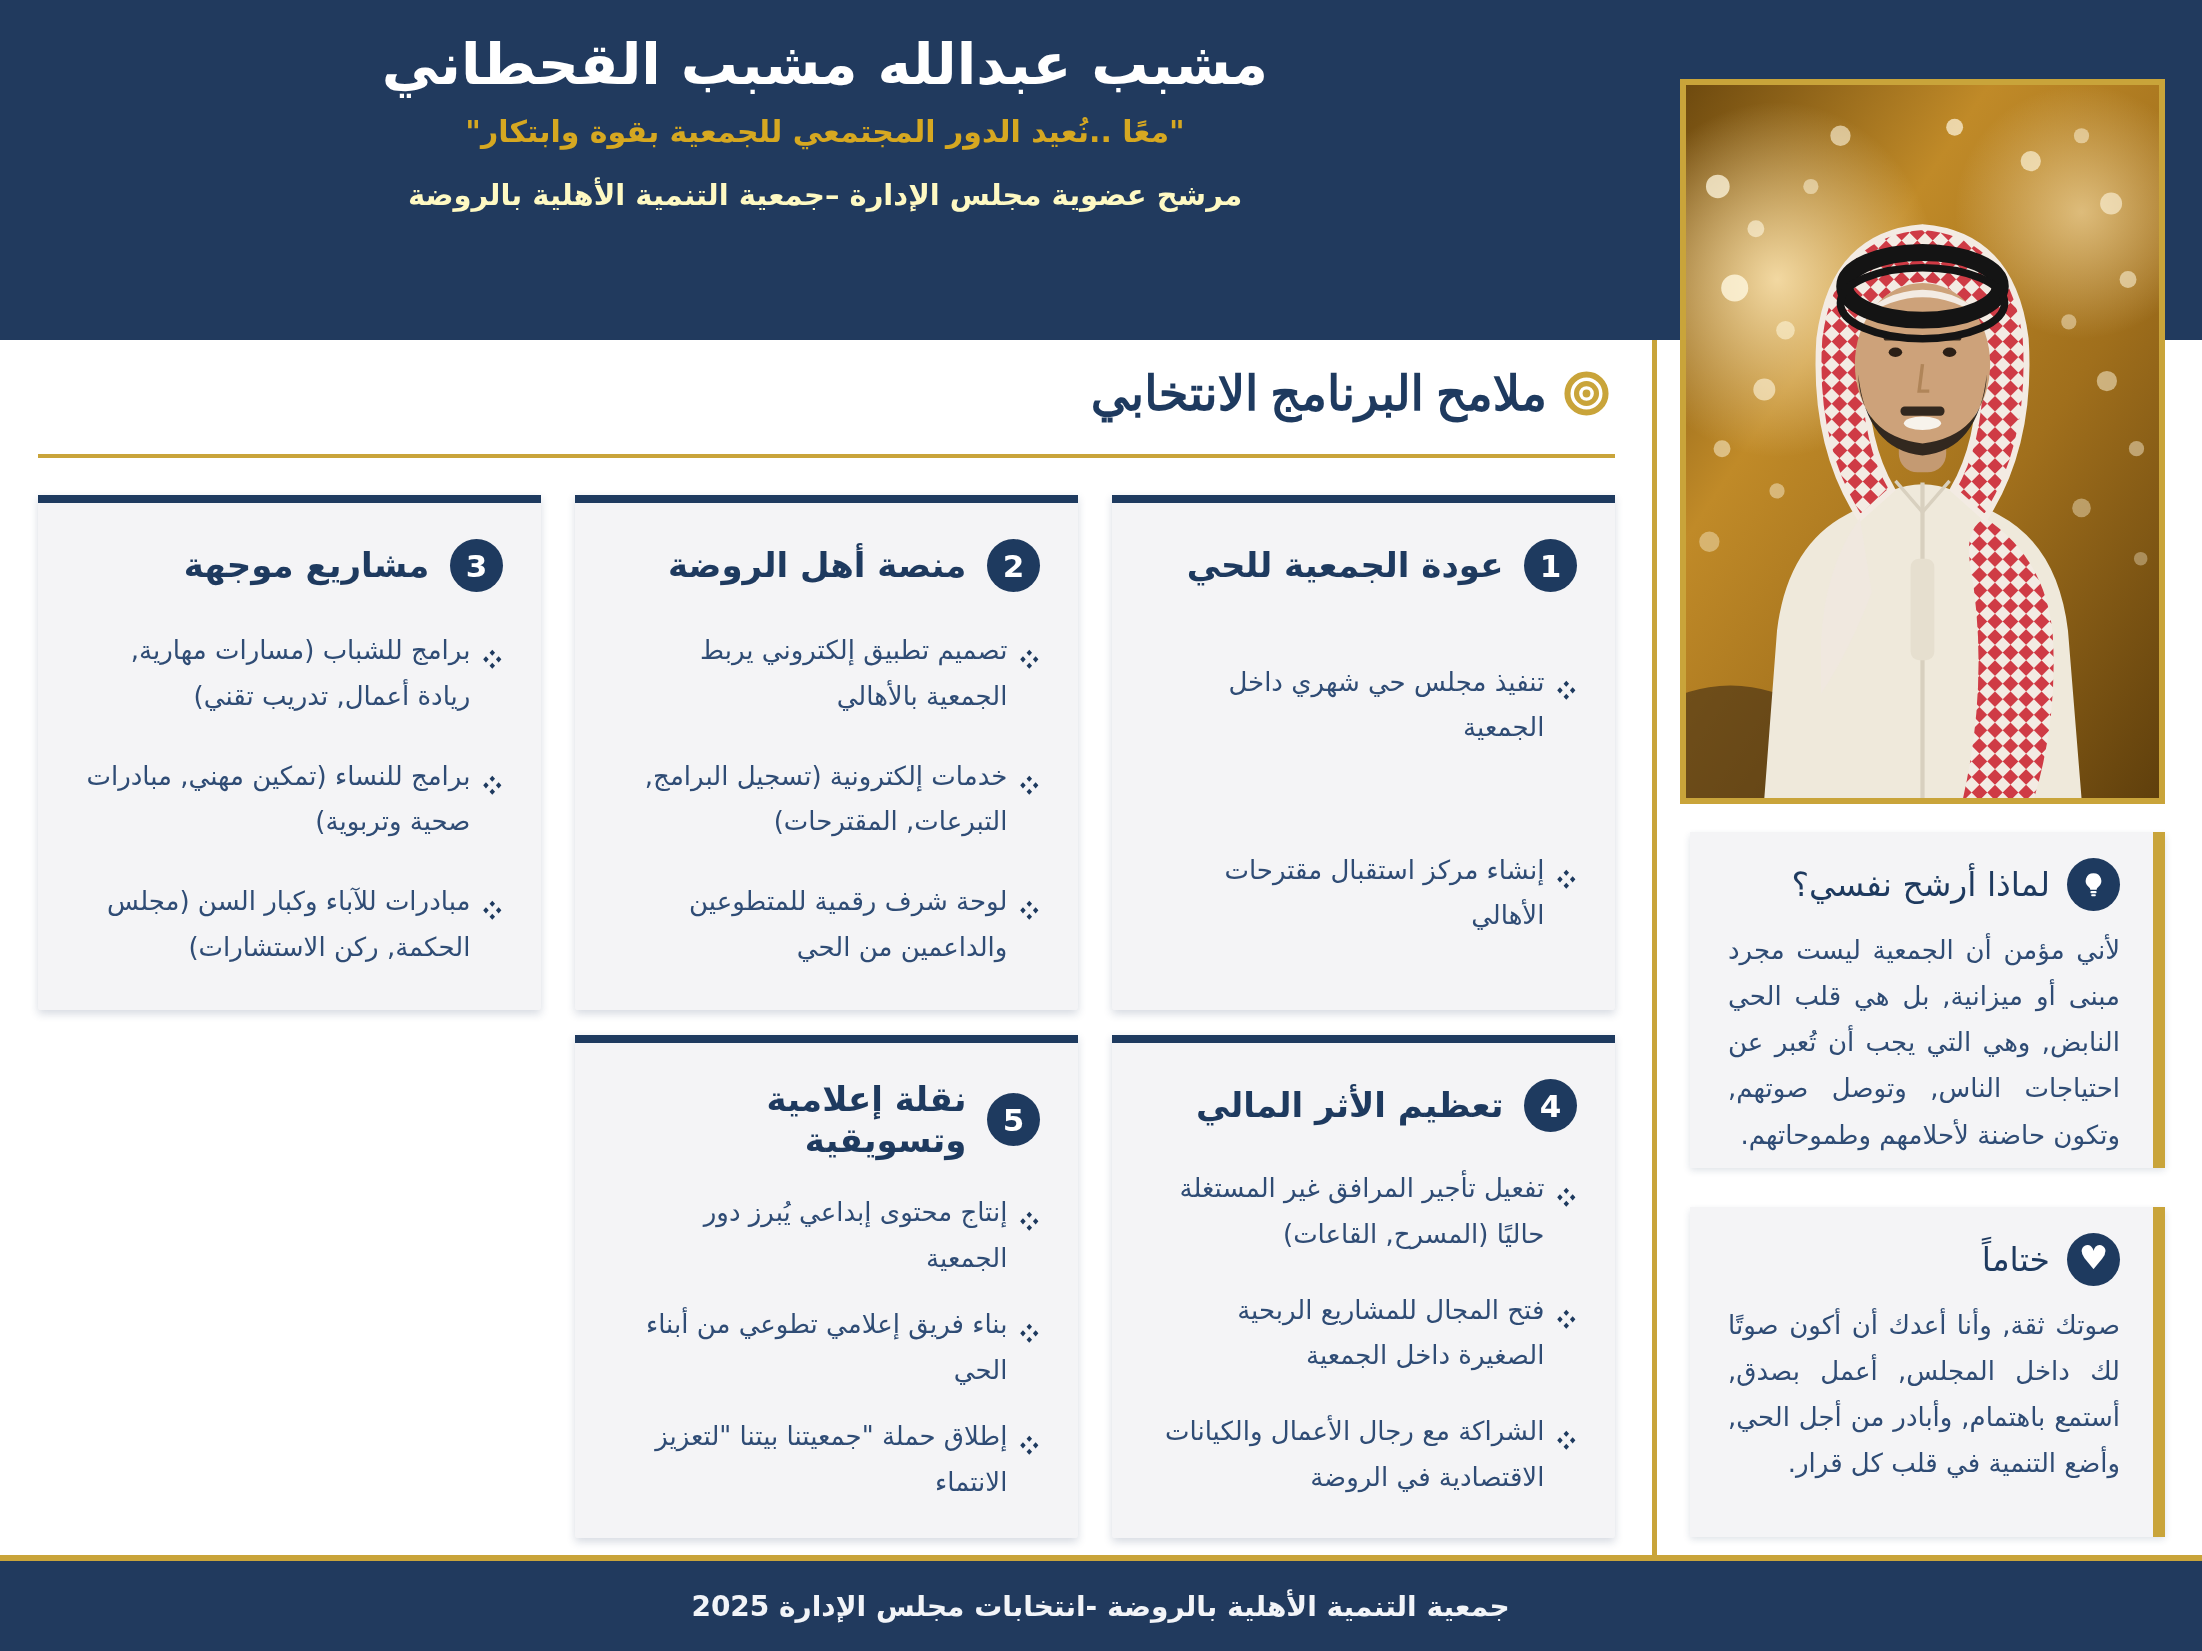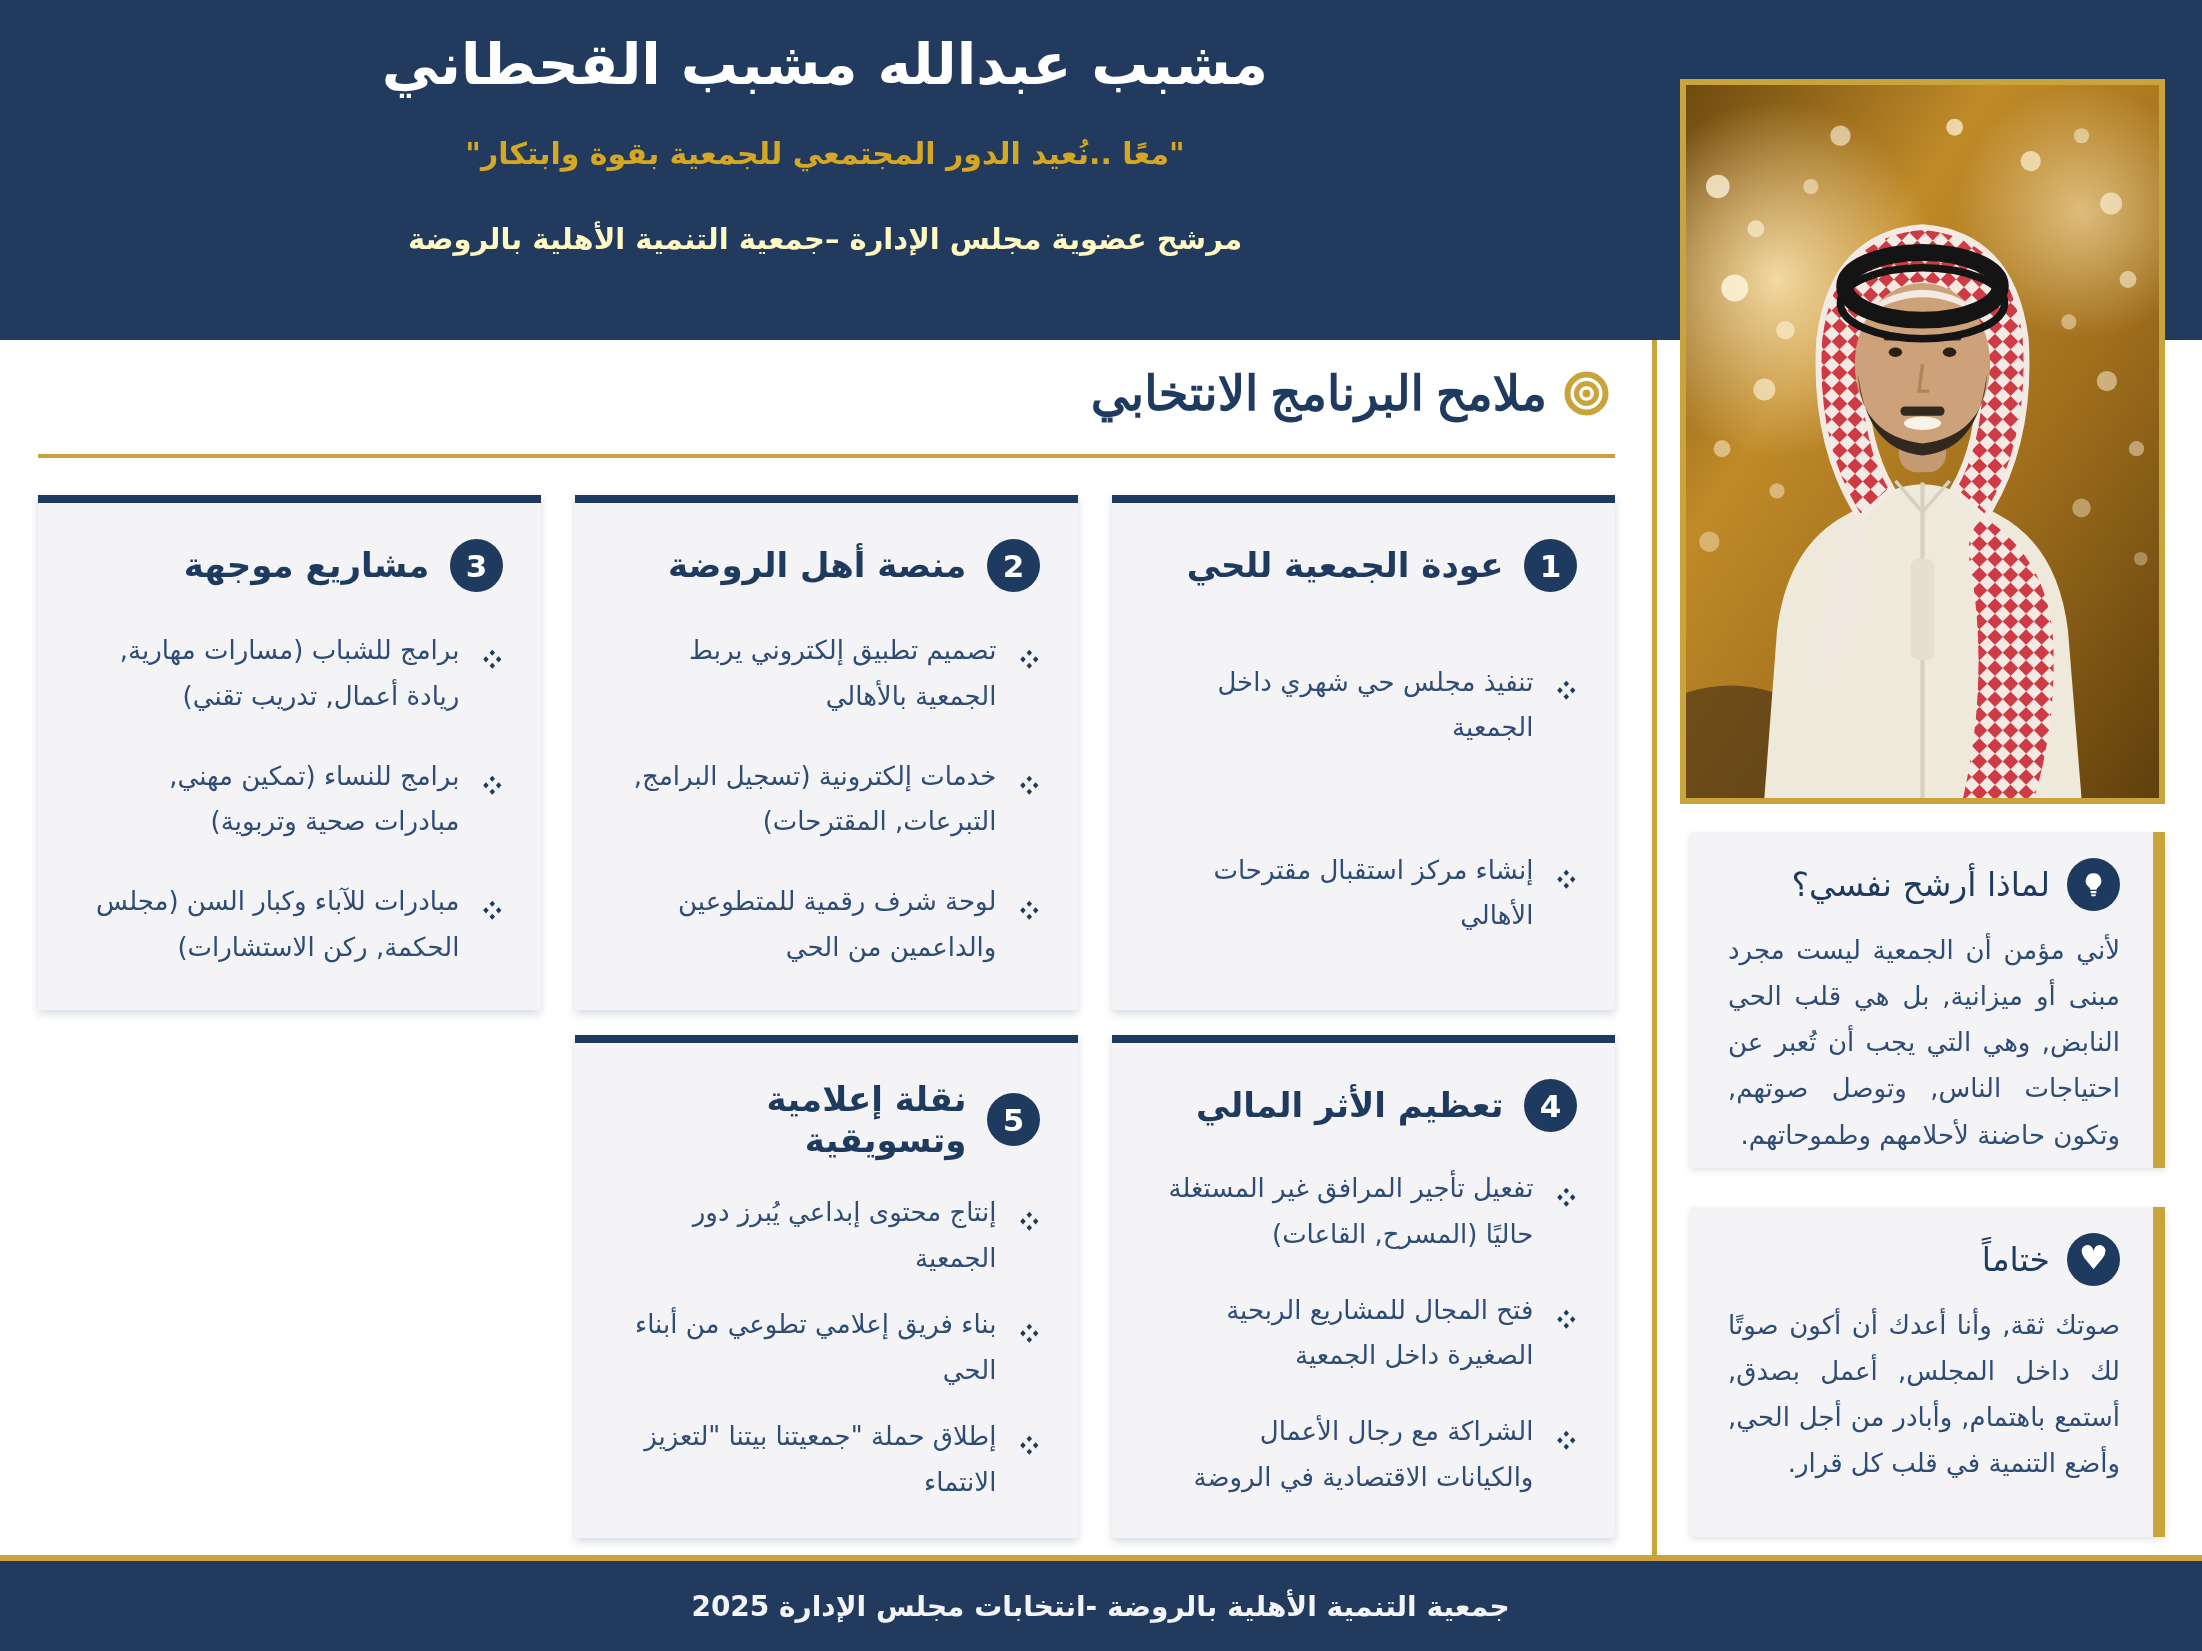--- a/index.html
+++ b/index.html
@@ -7,21 +7,21 @@
     --card-bg:#F4F4F6; --body-text:#2F4C75; --white:#FFFFFF;
   }
   *{box-sizing:border-box; margin:0; padding:0;}
   html,body{background:#e8e8e8;}
   body{font-family:"DejaVu Sans", sans-serif;}
   .page{position:relative; width:2203px; height:1652px; background:var(--white); overflow:hidden; direction:rtl;}
 
   
   .header{position:absolute; top:0; left:0; right:0; height:340px; background:var(--navy);}
   .header-text{position:absolute; top:0; right:551px; left:0; height:100%;
-    display:flex; flex-direction:column; align-items:center; justify-content:flex-start; padding-top:29px;gap:22px;}
+    display:flex; flex-direction:column; align-items:center; justify-content:flex-start; padding-top:29px;}
   .candidate-name{color:#fff; font-size:57px; font-weight:bold; letter-spacing:0; line-height:1.25;}
   .slogan{margin-top:13.8px; color:var(--gold-bright); font-size:30px; font-weight:bold;}
   .role-line{margin-top:29px; color:#fef9c3; font-size:29px; font-weight:600;}
 
   
   .photo-frame{position:absolute; top:79px; right:37px; width:485px; height:725px;
     border:6px solid var(--gold); background:#8a5c14; overflow:hidden;}
   .photo-frame svg{display:block; width:100%; height:100%;}
 
   
@@ -39,21 +39,21 @@
     column-gap:34px; row-gap:25px;}
   .card{background:var(--card-bg); border-top:8.6px solid var(--navy-deep);
     box-shadow:0 3.4px 8.6px rgba(33,58,94,.18); border-radius:0 0 2.6px 2.6px;
     padding:31px 38px 22.4px; overflow:hidden; display:flex; flex-direction:column;}
   .card-head{display:flex; align-items:center; gap:20.6px; margin-top:5.2px;}
   .badge{width:53px; height:53px; border-radius:50%; background:var(--navy-deep); color:#fff;
     font-size:31px; font-weight:bold; display:flex; align-items:center; justify-content:center; flex:0 0 auto;}
   .card-title{color:var(--navy-deep); font-size:34px; font-weight:bold; line-height:1.2;}
   .card-list{list-style:none; flex:1; display:flex; flex-direction:column; justify-content:space-around;
     margin-top:19px; padding-left:5.2px;}
-  .card-list li{display:flex; align-items:flex-start; gap:23px;
+  .card-list li{display:flex; align-items:flex-start; gap:12px;
     color:var(--body-text); font-size:26px; line-height:1.75; font-weight:500;}
   .diamond{flex:0 0 auto; margin-top:10.3px;}
 
   
   .side-card{position:absolute; right:37px; width:475px; background:var(--card-bg);
     border-left:none; box-shadow:0 2.6px 6.9px rgba(33,58,94,.15);
     padding:26px 33px 20.6px 38px; overflow:hidden;}
   .side-card::after{content:""; position:absolute; top:0; bottom:0; left:auto; right:0; width:12px; background:var(--gold);}
   .side-card{padding-right:45px;}
   .side-why{top:832px; height:336px;}

